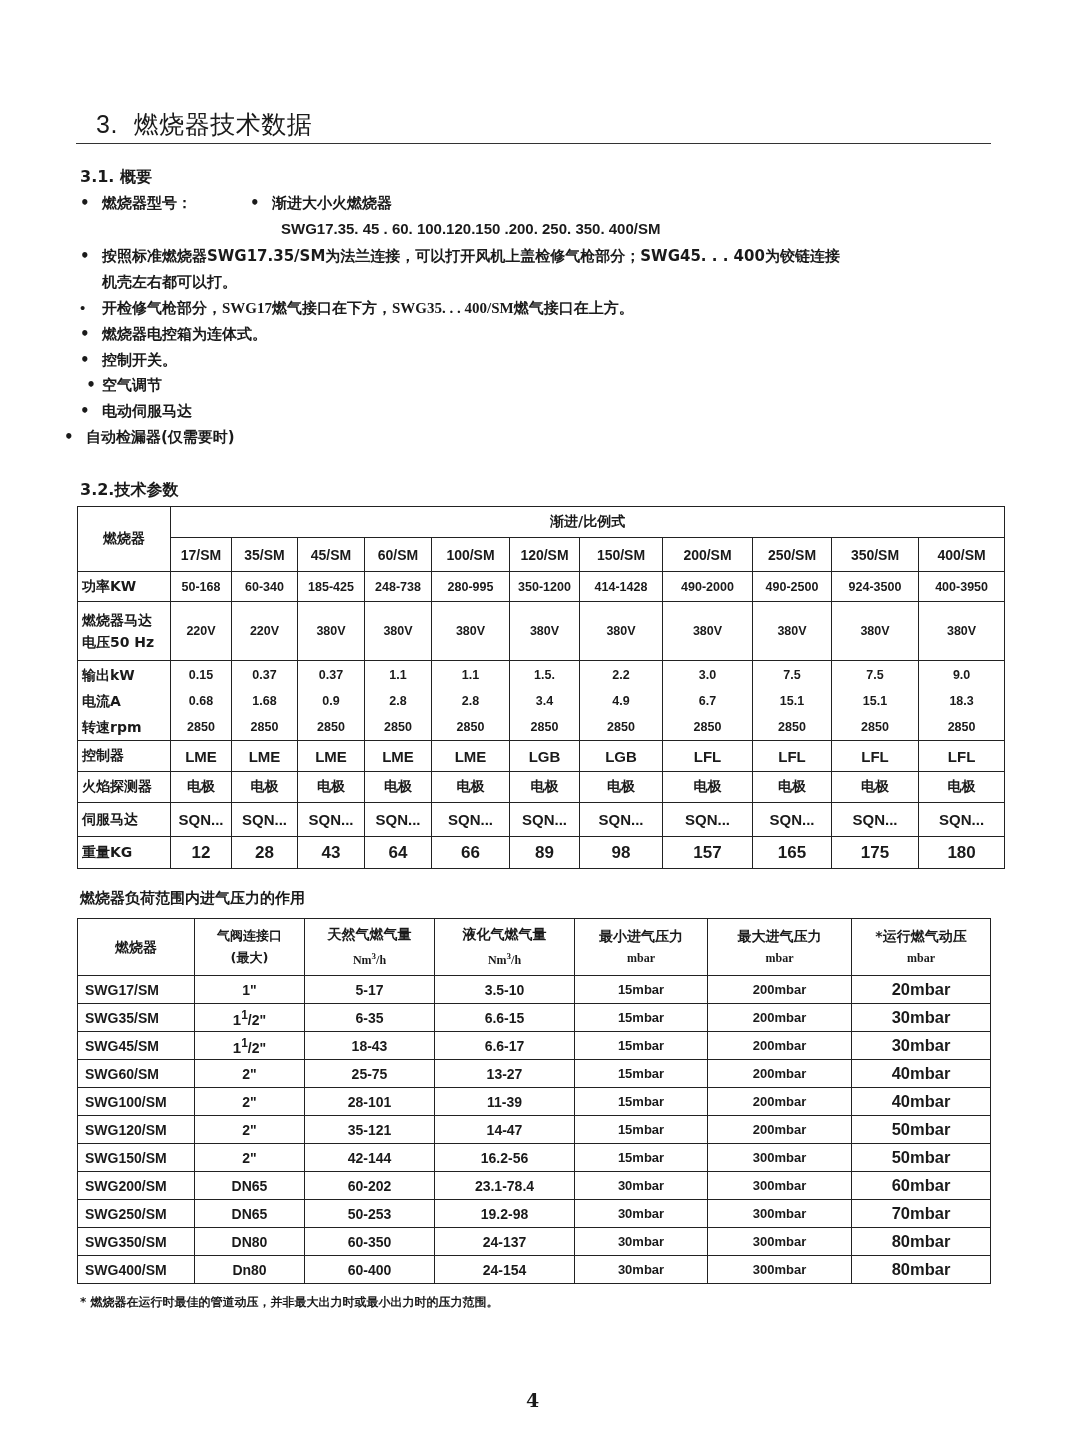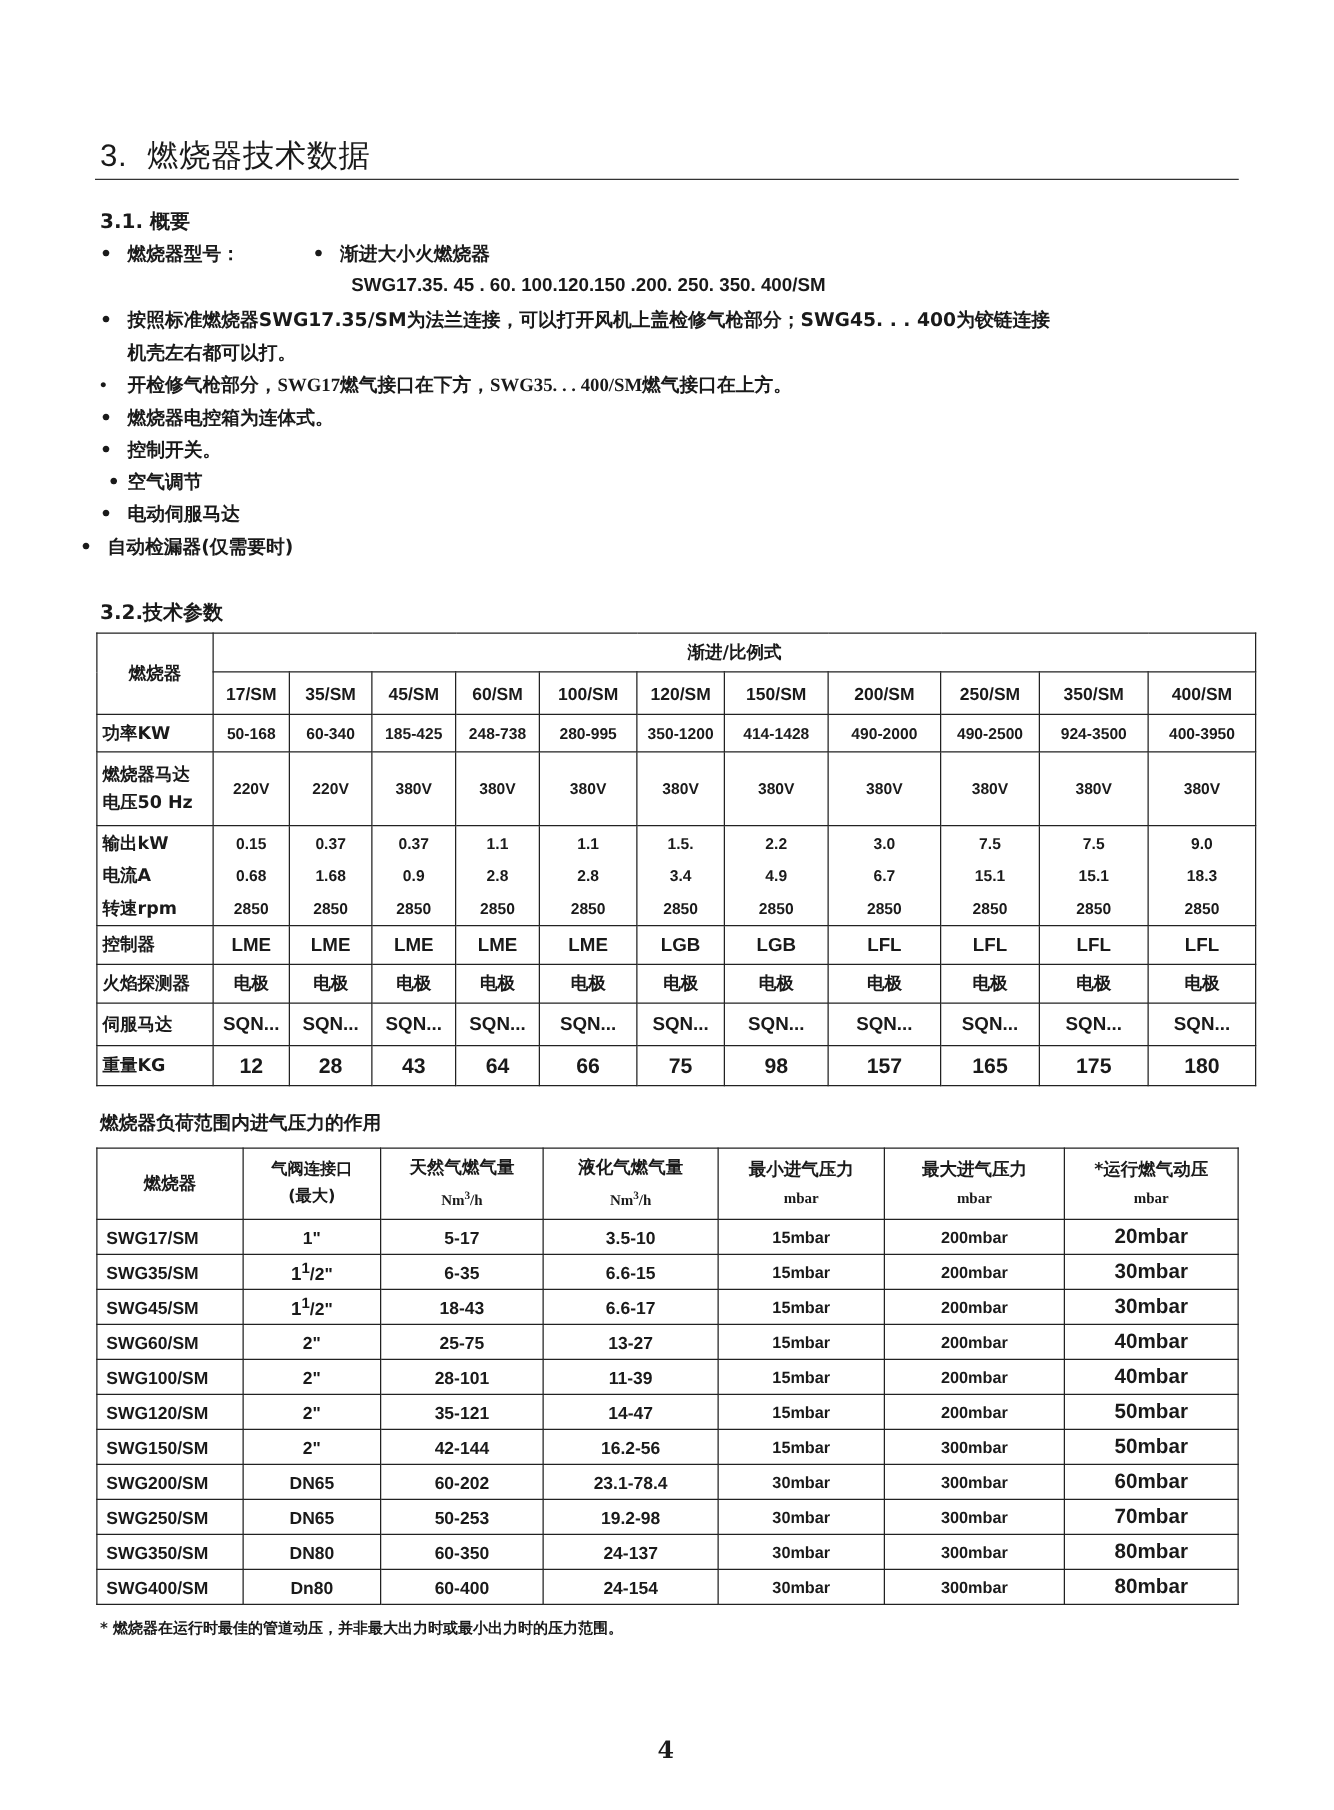--- a/index.html
+++ b/index.html
@@ -2,21 +2,21 @@
 <html><head>
 <meta charset="utf-8">
 <style>
   html, body { margin: 0; padding: 0; background: #ffffff; }
   body {
     width: 1067px; height: 1448px; position: relative; overflow: hidden;
     font-family: "DejaVu Sans", "Liberation Sans", sans-serif;
     color: #1a1a1a;
   }
   .abs { position: absolute; }
-  .h1 { left: 80px; top: 108px; font-size: 25px; font-weight: normal; letter-spacing: 0.5px; }
+  .h1 { left: 96px; top: 108px; font-size: 25px; font-weight: normal; letter-spacing: 0.5px; }
   .h1 .num { margin-right: 16px; font-family: "Liberation Sans", sans-serif; }
   .rule { left: 76px; top: 143px; width: 915px; height: 1px; background: #333; }
   .h2 { font-size: 16px; font-weight: bold; }
   .bullet-line { font-size: 15px; font-weight: bold; white-space: nowrap; }
   .dot { display: inline-block; width: 22px; font-weight: bold; }
   .models { font-family: "Liberation Sans", sans-serif; font-size: 15px; font-weight: bold; }
   table { border-collapse: collapse; position: absolute; table-layout: fixed; }
   td, th { border: 1px solid #222; padding: 0; text-align: center; vertical-align: middle;
            font-family: "Liberation Sans", sans-serif; font-weight: bold; color: #1a1a1a; }
   #t1 { left: 77px; top: 506px; width: 928px; font-size: 14px; }
@@ -248,21 +248,21 @@
         <td style="font-size: 15px;">SQN...</td>
         <td style="font-size: 15px;">SQN...</td>
       </tr>
     <tr style="height:32px" id="t1-weight">
       <td class="lbl">重量KG</td>
     <td class="big">12</td>
         <td class="big">28</td>
         <td class="big">43</td>
         <td class="big">64</td>
         <td class="big">66</td>
-        <td class="big">75</td>
+        <td class="big">89</td>
         <td class="big">98</td>
         <td class="big">157</td>
         <td class="big">165</td>
         <td class="big">175</td>
         <td class="big">180</td>
       </tr>
   </tbody>
 </table>
 
 <div class="abs table2-title">燃烧器负荷范围内进气压力的作用</div>

